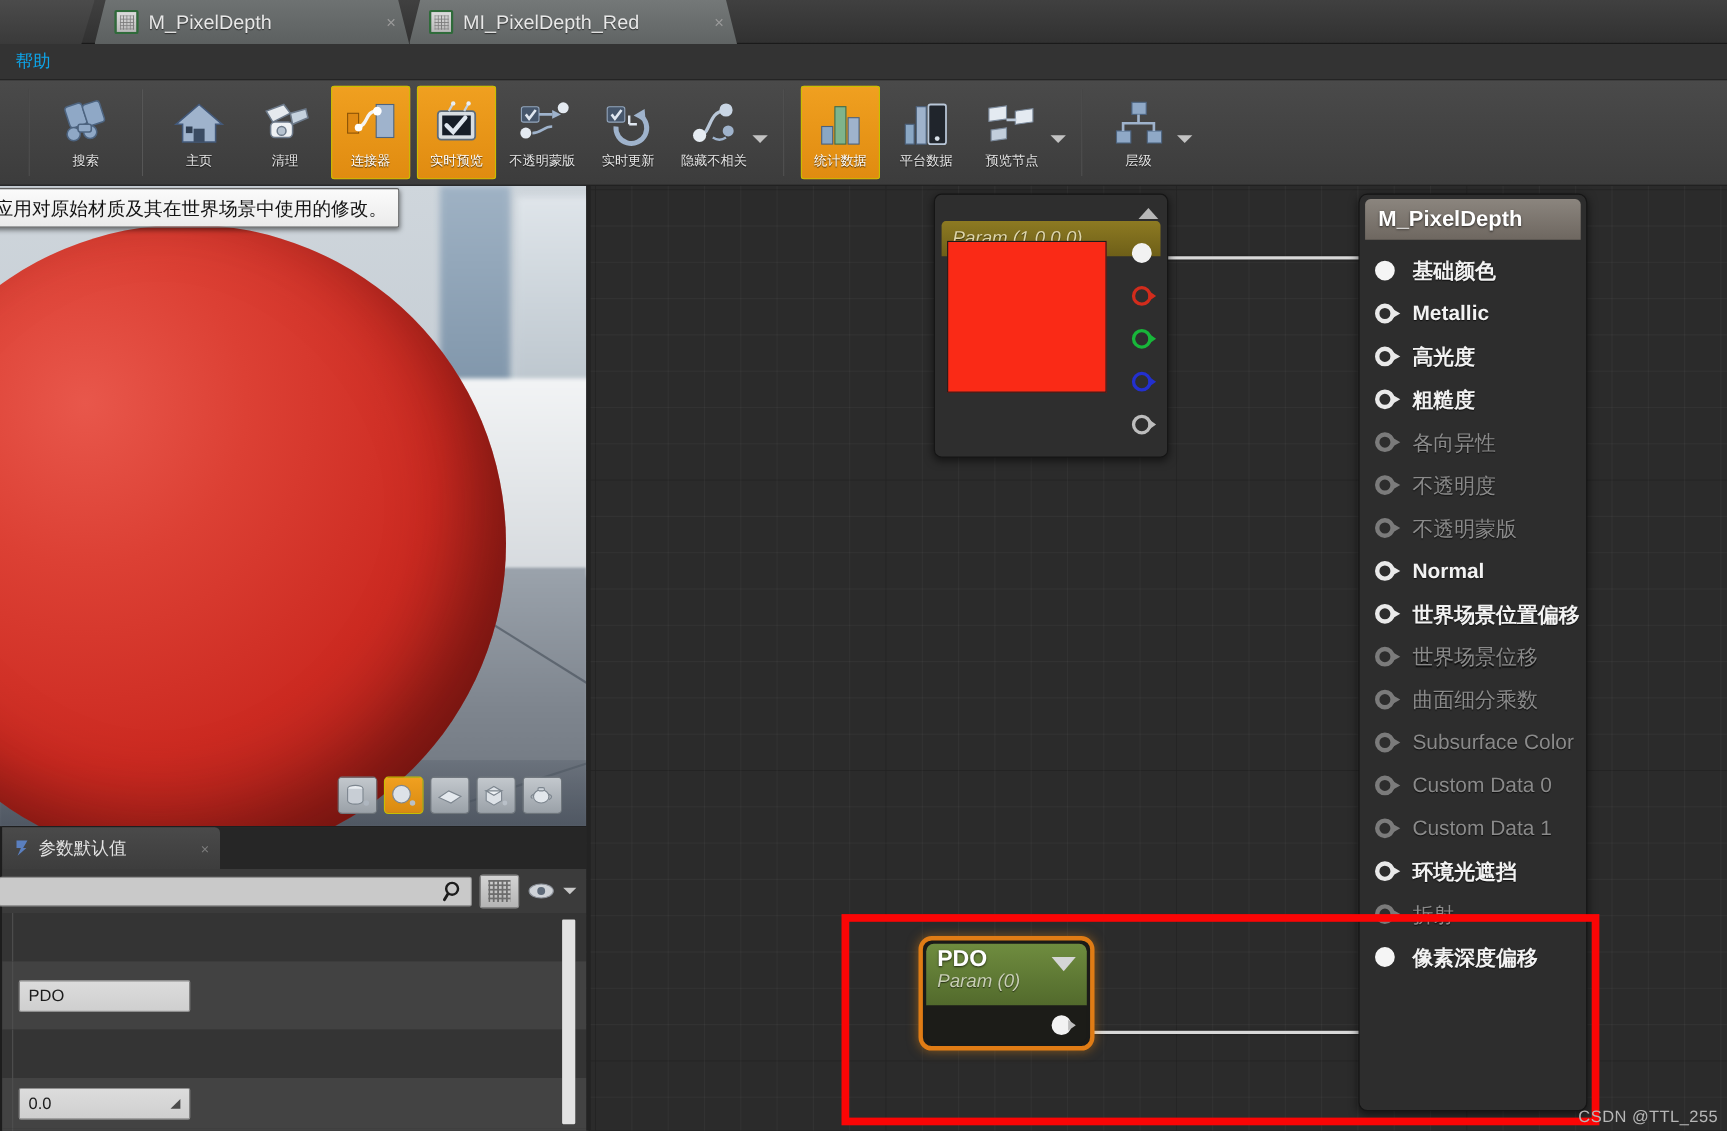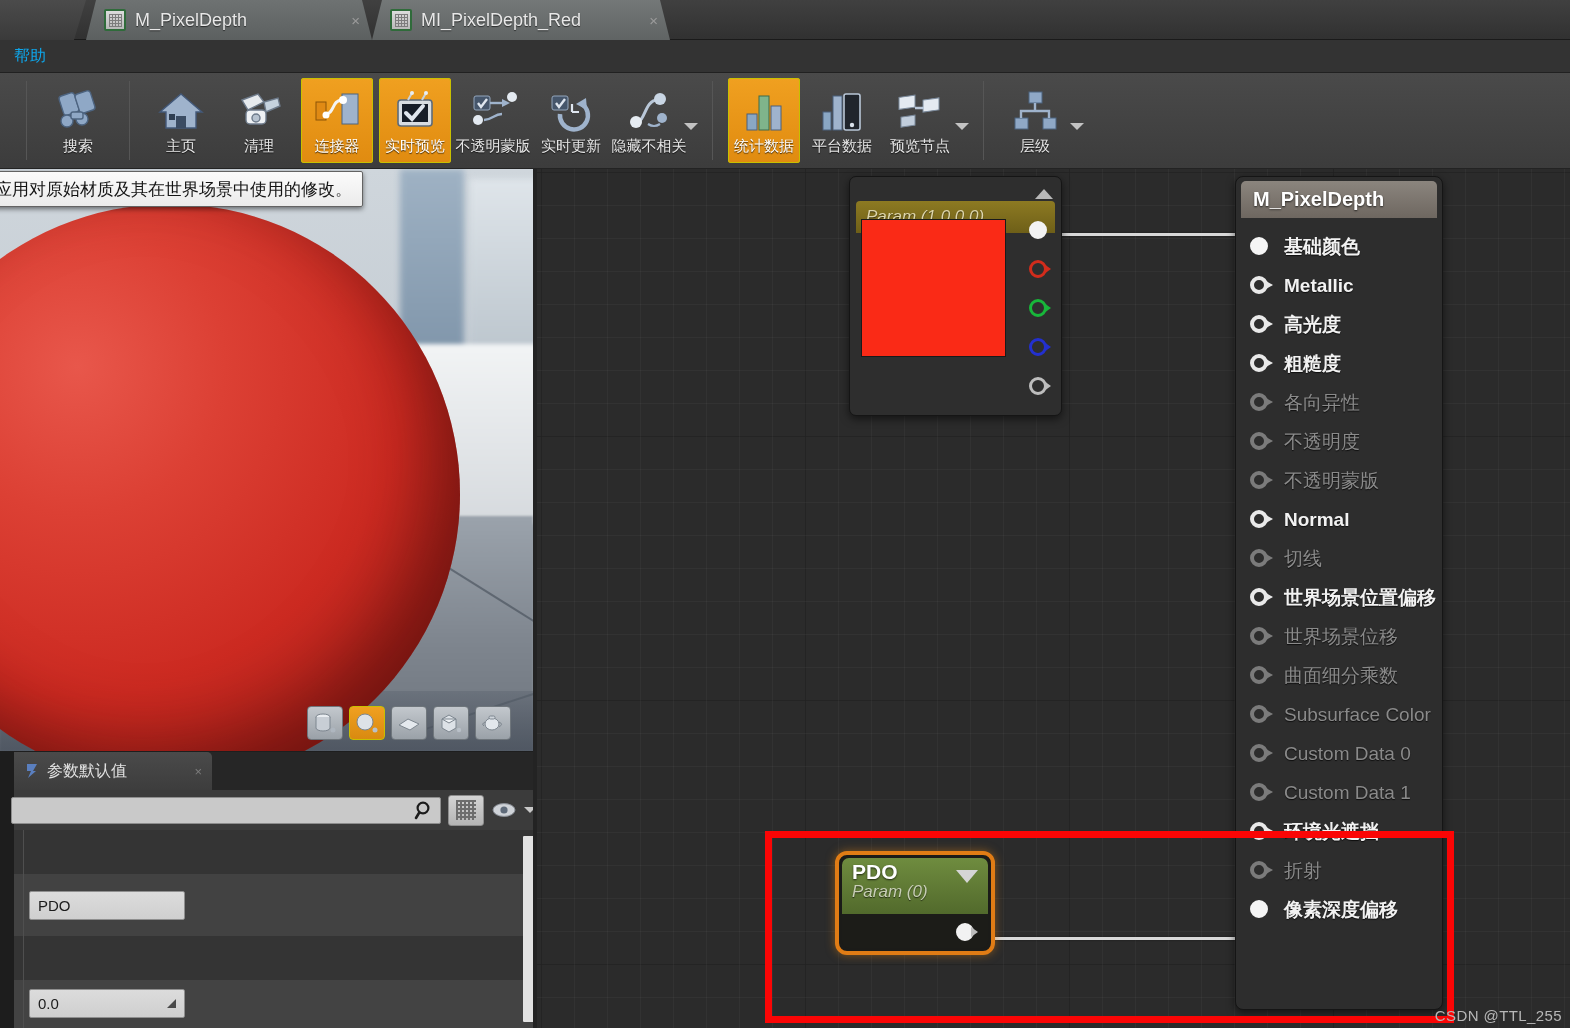--- a/index.html
+++ b/index.html
@@ -71,21 +71,21 @@
   .tb-sep { width: 1px; background: #2e2e2e; border-right: 1px solid #565656; margin: 8px 12px; }
   .tb-btn {
     width: 72px; display: flex; flex-direction: column;
     align-items: center; justify-content: center; gap: 3px;
     border-radius: 3px; margin: 5px 3px; padding-top: 3px;
   }
   .tb-btn.active {
     background: linear-gradient(#f0a020, #e08b10);
     box-shadow: inset 0 0 0 1px #c8c000;
   }
-  .tb-label { font-size: 15px; color: #e6e6e6; text-shadow: 0 1px 1px rgba(0,0,0,.75); white-space: nowrap; }
+  .tb-label { font-size: 12px; color: #e6e6e6; text-shadow: 0 1px 1px rgba(0,0,0,.75); white-space: nowrap; }
   .tb-btn.active .tb-label { color: #fff; }
   .tb-ico { width: 50px; height: 46px; position: relative; }
   .tb-ico svg { width: 100%; height: 100%; display: block; }
   .tb-caret {
     align-self: center; margin: 0 2px 0 -4px;
     width: 0; height: 0; border-left: 7px solid transparent;
     border-right: 7px solid transparent; border-top: 7px solid #c3c3c3;
     position: relative; top: 6px;
   }
 
@@ -131,21 +131,21 @@
     position: absolute; left: -16px; top: 2px; height: 36px;
     background: linear-gradient(#fbfbfb, #ebebeb);
     border: 1px solid #636363; border-radius: 2px;
     display: flex; align-items: center; padding: 0 10px;
     font-size: 17px; color: #141414; white-space: nowrap;
     box-shadow: 0 2px 5px rgba(0,0,0,.5);
   }
 
   
   .params {
-    position: absolute; left: 14px; top: 751px; width: 533px; height: 277px;
+    position: absolute; left: 2px; top: 751px; width: 533px; height: 277px;
     background: #333333; border-top: 1px solid #1e1e1e;
   }
   .params-tabstrip { position: relative; height: 38px; background: #262626; }
   .params-tab {
     position: absolute; left: 0; top: 0; height: 38px; width: 198px;
     background: linear-gradient(#4a4a4a, #3d3d3d);
     display: flex; align-items: center; gap: 7px; padding: 0 10px;
     border-top-right-radius: 5px;
   }
   .params-tab .pt-ico { width: 16px; height: 18px; flex: 0 0 auto; }
@@ -755,79 +755,72 @@
         </div>
         <div class="mat-row">
           <span class="mat-pin">
               <span class="c"></span>
               <span class="a"></span>
             </span>
           <span class="mat-label">Normal</span>
         </div>
         <div class="mat-row">
           <span class="mat-pin">
+              <span class="c"></span>
+              <span class="a"></span>
+            </span>
+          <span class="mat-label">世界场景位置偏移</span>
+        </div>
+        <div class="mat-row">
+          <span class="mat-pin">
               <span class="c dim"></span>
               <span class="a dim"></span>
             </span>
-          <span class="mat-label dim">切线</span>
+          <span class="mat-label dim">世界场景位移</span>
+        </div>
+        <div class="mat-row">
+          <span class="mat-pin">
+              <span class="c dim"></span>
+              <span class="a dim"></span>
+            </span>
+          <span class="mat-label dim">曲面细分乘数</span>
+        </div>
+        <div class="mat-row">
+          <span class="mat-pin">
+              <span class="c dim"></span>
+              <span class="a dim"></span>
+            </span>
+          <span class="mat-label dim">Subsurface Color</span>
+        </div>
+        <div class="mat-row">
+          <span class="mat-pin">
+              <span class="c dim"></span>
+              <span class="a dim"></span>
+            </span>
+          <span class="mat-label dim">Custom Data 0</span>
+        </div>
+        <div class="mat-row">
+          <span class="mat-pin">
+              <span class="c dim"></span>
+              <span class="a dim"></span>
+            </span>
+          <span class="mat-label dim">Custom Data 1</span>
         </div>
         <div class="mat-row">
           <span class="mat-pin">
               <span class="c"></span>
               <span class="a"></span>
             </span>
-          <span class="mat-label">世界场景位置偏移</span>
+          <span class="mat-label">环境光遮挡</span>
         </div>
         <div class="mat-row">
           <span class="mat-pin">
               <span class="c dim"></span>
               <span class="a dim"></span>
             </span>
-          <span class="mat-label dim">世界场景位移</span>
-        </div>
-        <div class="mat-row">
-          <span class="mat-pin">
-              <span class="c dim"></span>
-              <span class="a dim"></span>
-            </span>
-          <span class="mat-label dim">曲面细分乘数</span>
-        </div>
-        <div class="mat-row">
-          <span class="mat-pin">
-              <span class="c dim"></span>
-              <span class="a dim"></span>
-            </span>
-          <span class="mat-label dim">Subsurface Color</span>
-        </div>
-        <div class="mat-row">
-          <span class="mat-pin">
-              <span class="c dim"></span>
-              <span class="a dim"></span>
-            </span>
-          <span class="mat-label dim">Custom Data 0</span>
-        </div>
-        <div class="mat-row">
-          <span class="mat-pin">
-              <span class="c dim"></span>
-              <span class="a dim"></span>
-            </span>
-          <span class="mat-label dim">Custom Data 1</span>
-        </div>
-        <div class="mat-row">
-          <span class="mat-pin">
-              <span class="c"></span>
-              <span class="a"></span>
-            </span>
-          <span class="mat-label">环境光遮挡</span>
-        </div>
-        <div class="mat-row">
-          <span class="mat-pin">
-              <span class="c dim"></span>
-              <span class="a dim"></span>
-            </span>
           <span class="mat-label dim">折射</span>
         </div>
         <div class="mat-row">
           <span class="mat-pin">
               <span class="c filled"></span>
             </span>
           <span class="mat-label">像素深度偏移</span>
         </div>
 
       </div>

